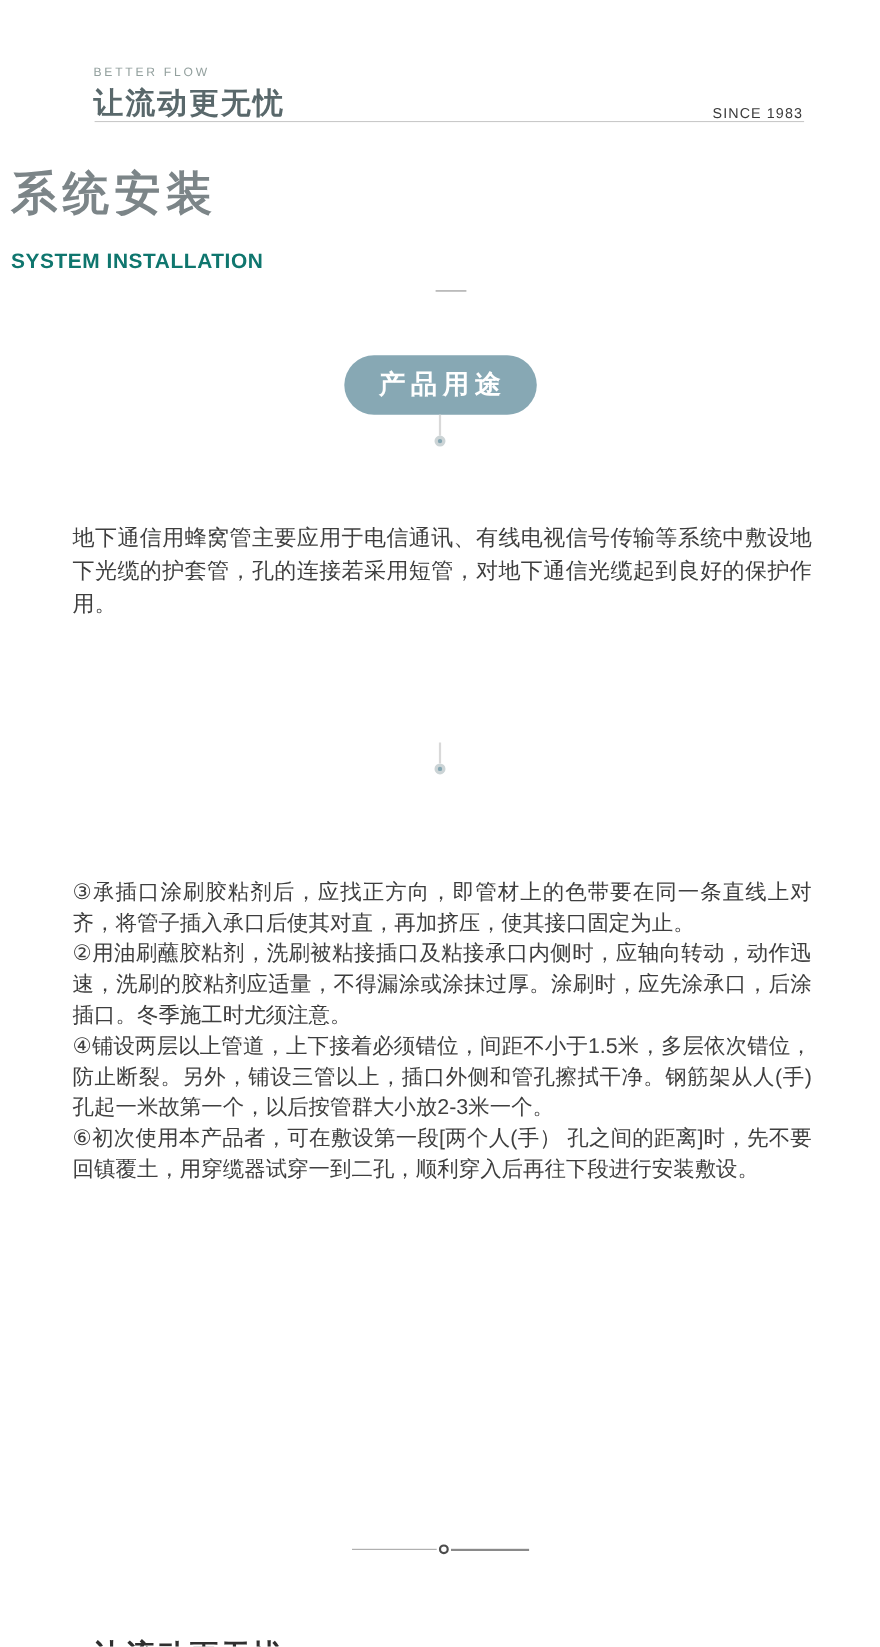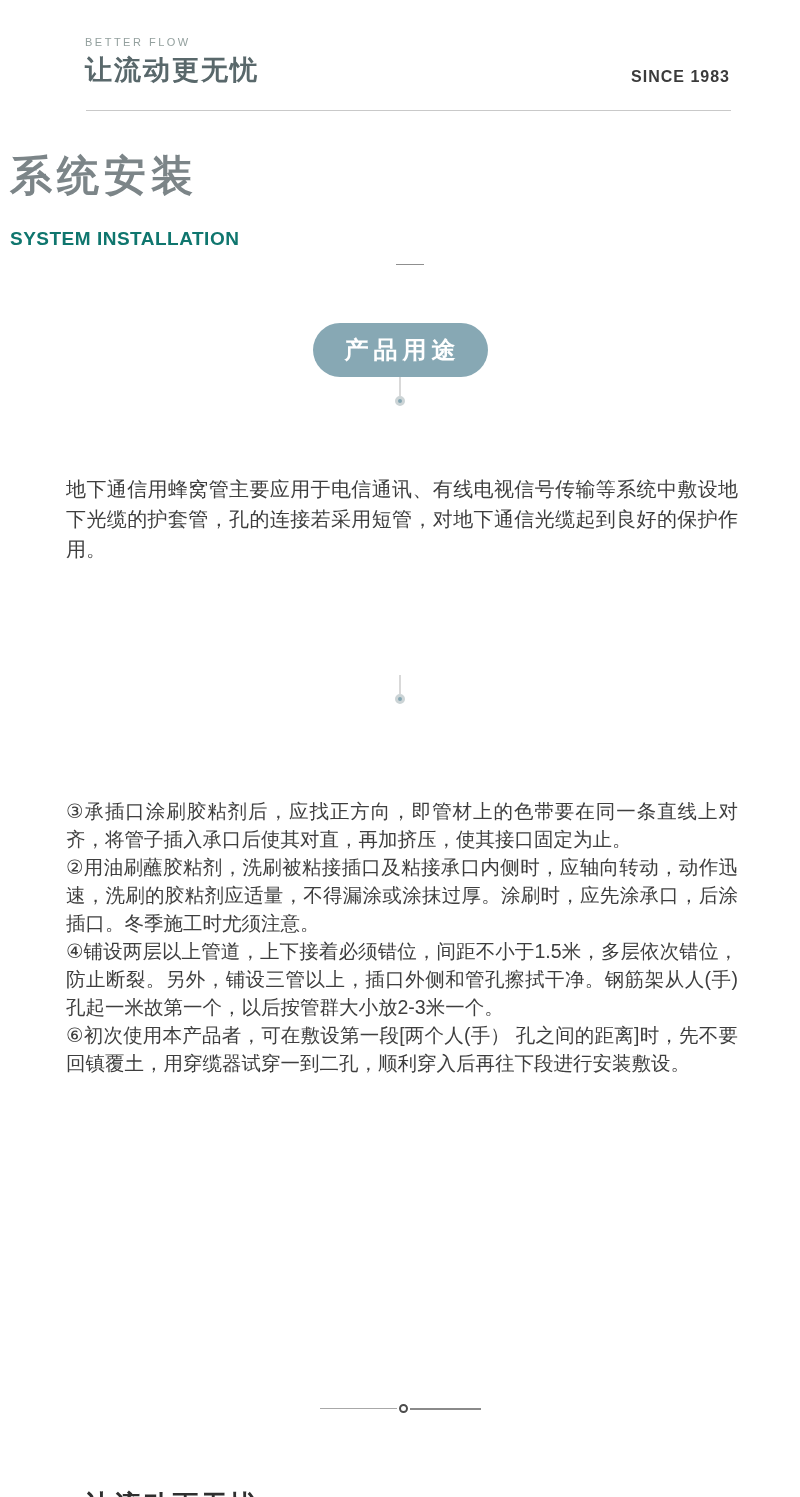--- a/index.html
+++ b/index.html
@@ -9,31 +9,31 @@
   .page {
     position: relative;
     width: 800px;
     height: 1497px;
     margin: 0 auto;
     background: #ffffff;
     overflow: hidden;
   }
 
   
-  .header { position: absolute; top: 36px; left: 85px; right: 70px; }
+  .header { position: absolute; top: 60px; left: 85px; right: 70px; }
   .brand-en {
     font-size: 11px; letter-spacing: 2.5px; color: #93a09e; font-weight: 400;
   }
   .brand-logo {
     margin-top: 4px; font-size: 27px; font-weight: bold;
     color: #59686b; letter-spacing: 2px;
   }
   .since {
     position: absolute; right: 0; bottom: 2px;
-    font-size: 16px; color: #3b3b3b; letter-spacing: 1px; font-weight: 700;
+    font-size: 13px; color: #3b3b3b; letter-spacing: 1px; font-weight: 400;
   }
   .header-rule {
     position: absolute; top: 110px; left: 86px; width: 645px; height: 1px;
     background: #c9c9c9;
   }
 
   
   .title-block { position: absolute; top: 148px; left: 10px; width: 100%; text-align: left; }
   .title-zh {
     font-size: 42px; font-weight: bold; color: #7c8588; letter-spacing: 5px;

